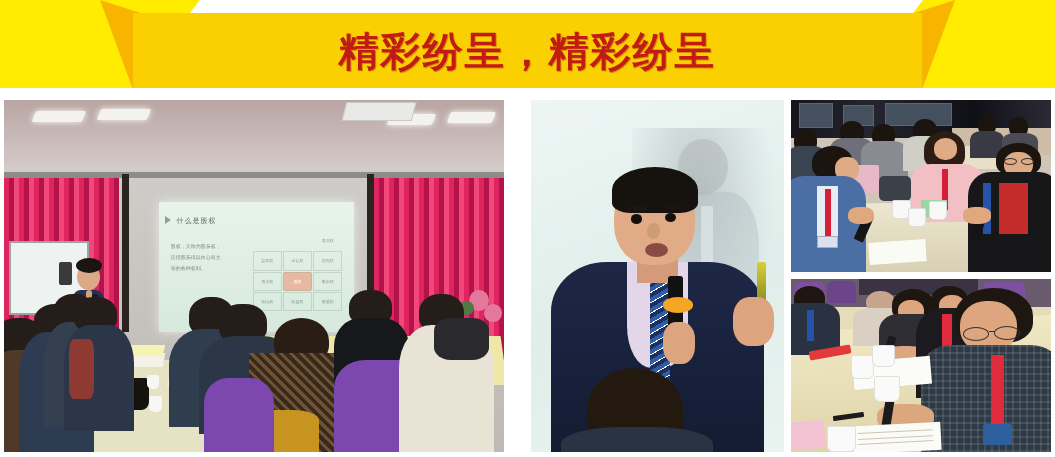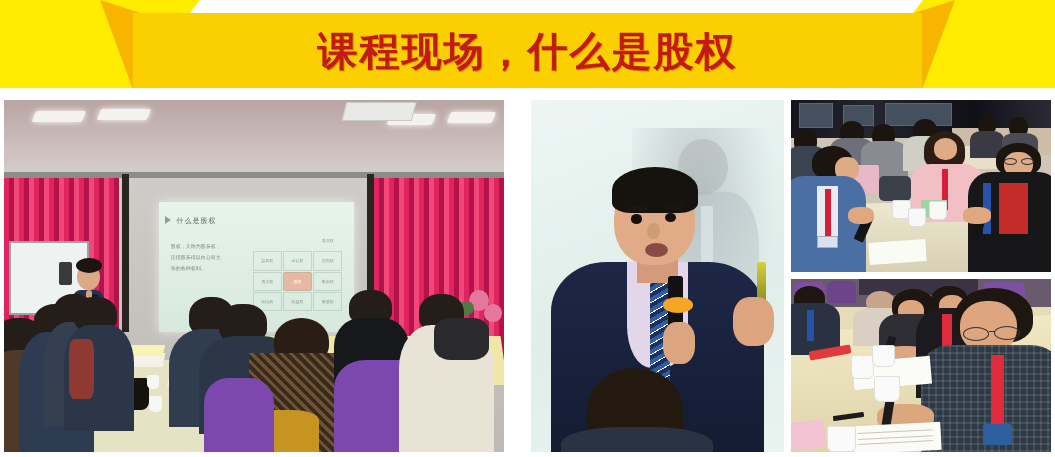--- a/index.html
+++ b/index.html
@@ -158,21 +158,21 @@
 </style>
 </head>
 <body>
 
 <div id="banner">
   <div class="wing" id="wing-left"></div>
   <div class="wing" id="wing-right"></div>
   <div class="fold" id="fold-left"></div>
   <div class="fold" id="fold-right"></div>
   <div id="center-panel">
-    <div id="banner-title">课程现场，什么是股权</div>
+    <div id="banner-title">精彩纷呈，精彩纷呈</div>
   </div>
 </div>
 
 <div id="gallery">
 
   <div class="photo" id="photo-classroom">
     <div class="scene">
       <div class="rect c-ceiling"></div>
       <div class="rect c-light" style="left:6%;top:3%;width:10%;height:3%;transform:skewX(-22deg)"></div>
       <div class="rect c-light" style="left:19%;top:2.5%;width:10%;height:3%;transform:skewX(-22deg)"></div>

